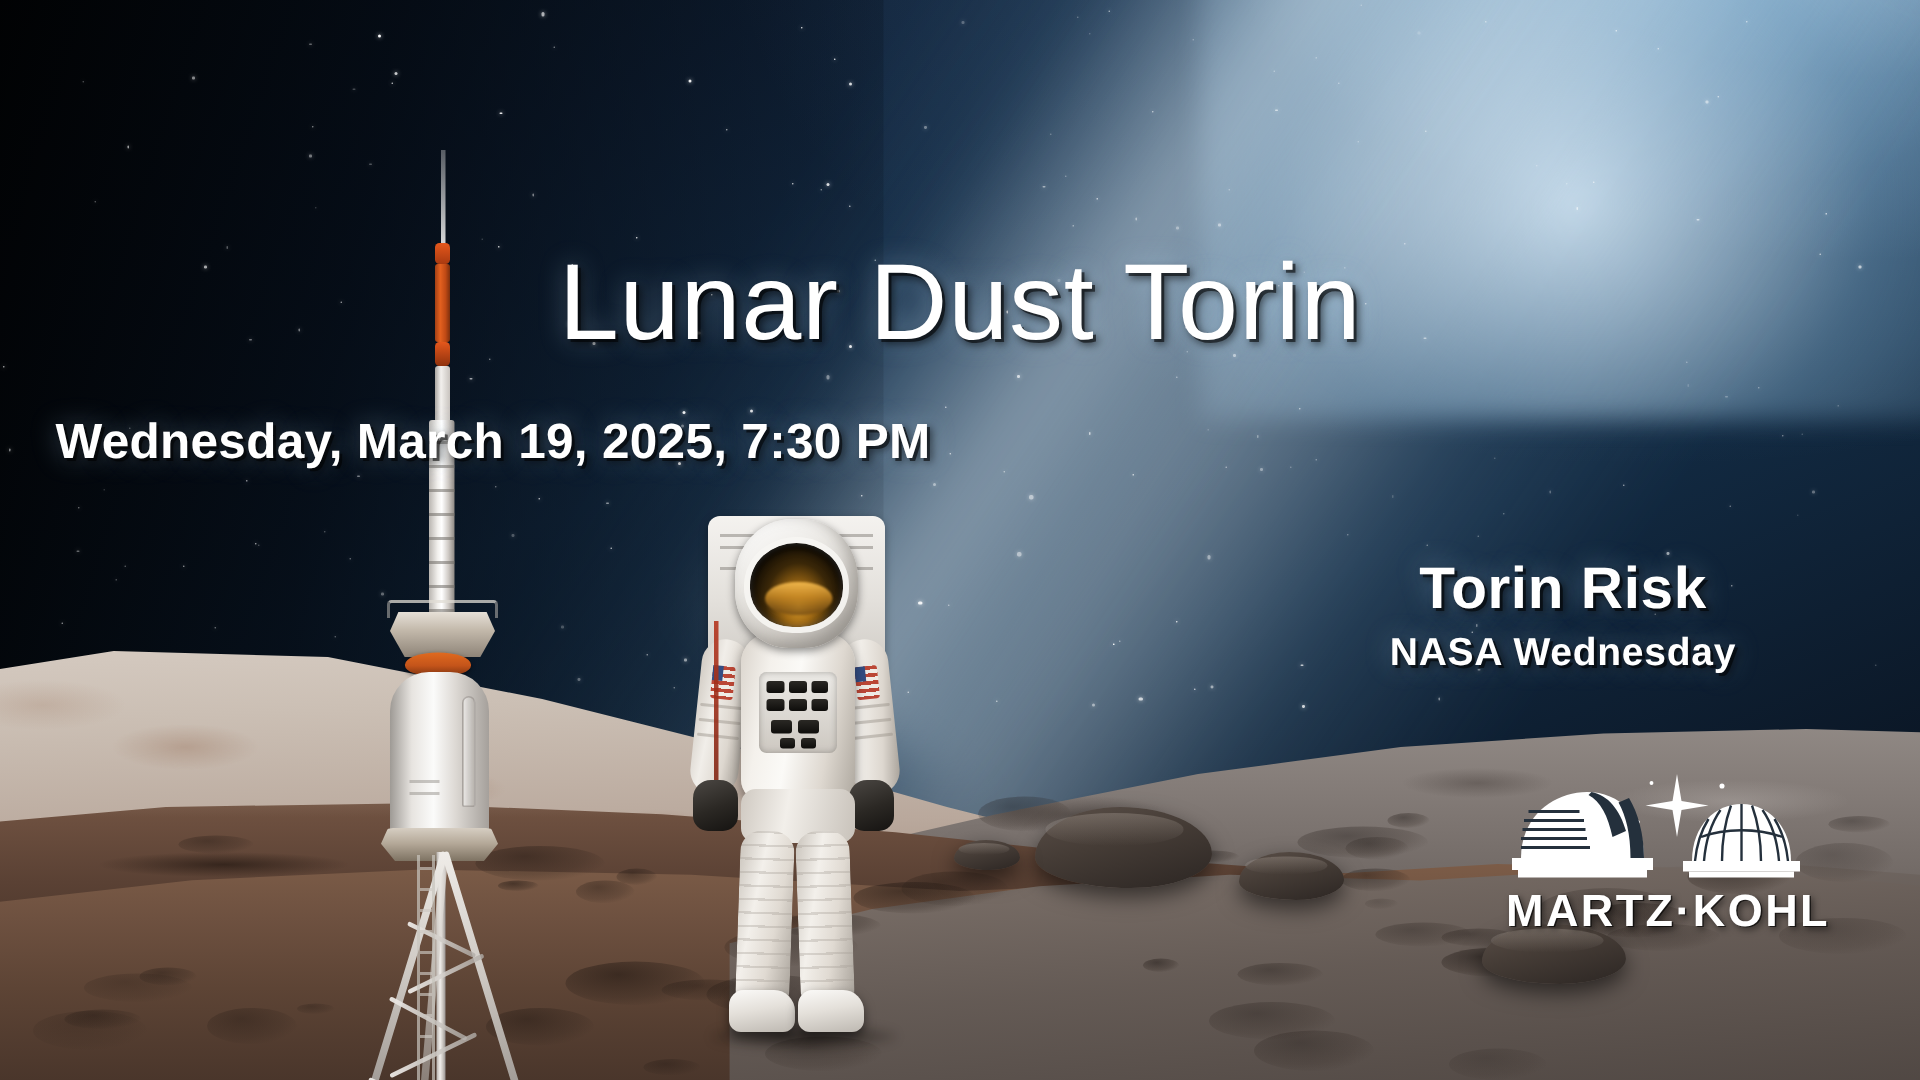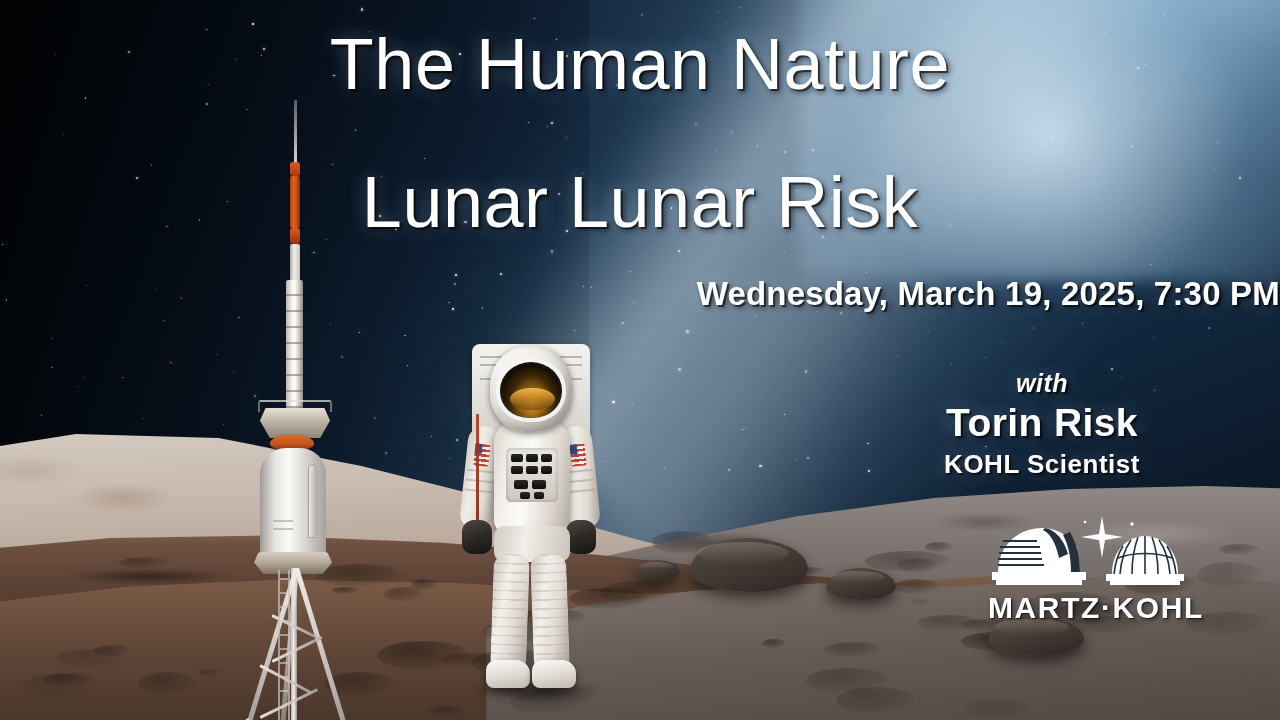--- a/index.html
+++ b/index.html
@@ -335,31 +335,31 @@
   .titleOf{
     position:absolute; left:0; right:0; top:124px;
     text-align:center; font-size:40px; font-weight:400;
   }
   .title2{
     position:absolute; left:0; right:0; top:166px;
     text-align:center; font-size:72px; line-height:1.02; font-weight:400;
   }
   .datetime{
     position:absolute; left:0; right:0; top:275px;
-    text-align:right; font-size:33px; font-weight:700; letter-spacing:.2px;padding-left:37px;
+    text-align:left; font-size:33px; font-weight:700; letter-spacing:.2px;padding-left:37px;
   }
   .speaker{
     position:absolute; right:42px; top:368px; width:392px; text-align:center;
   }
   .sp-with{ font-size:25px; font-weight:700; font-style:italic; line-height:1.2; }
   .sp-name{ font-size:39px; font-weight:700; line-height:1.3; letter-spacing:.4px; }
   .sp-role{ font-size:26px; font-weight:700; line-height:1.2; }
 
   
-  .logo{ position:absolute; right:48px; bottom:38px; width:272px; height:168px; }
+  .logo{ position:absolute; right:32px; bottom:38px; width:272px; height:168px; }
   .logoArt{ position:absolute; left:24px; top:0; width:220px; height:74px; }
   .logoTxt{ position:absolute; left:0; right:0; top:78px; text-align:center; }
   .lg1{
     font-size:30px; font-weight:700; letter-spacing:1.6px; line-height:1.04; color:#fff;
     text-shadow:1px 1px 0 rgba(0,0,0,.6), 2px 2px 5px rgba(0,0,0,.55);
   }
   .lg2{
     font-size:30px; font-weight:700; letter-spacing:1.6px; line-height:1.08; color:#fff;
     text-shadow:1px 1px 0 rgba(0,0,0,.6), 2px 2px 5px rgba(0,0,0,.55);
   }
@@ -747,29 +747,27 @@
     <div class="glove gloveL"></div>
     <div class="glove gloveR"></div>
     <div class="hips"></div>
     <div class="legA legLeft"></div>
     <div class="legA legRight"></div>
     <div class="boot bootL"></div>
     <div class="boot bootR"></div>
   </div>
 
   <div class="txt">
-    <div class="title1 tglow">The Human Nature</div>
-    <div class="title2 tglow">Lunar Lunar Risk</div>
+    <div class="title2 tglow">Lunar Dust Torin</div>
 
     <div class="datetime tglow">Wednesday, March 19, 2025, 7:30 PM</div>
 
     <div class="speaker">
-      <div class="sp-with tglow">with</div>
       <div class="sp-name tglow">Torin Risk</div>
-      <div class="sp-role tglow">KOHL Scientist</div>
+      <div class="sp-role tglow">NASA Wednesday</div>
     </div>
   </div>
 
   <div class="logo">
     <div class="logoArt">
       <svg viewBox="0 0 220 74" width="220" height="74" aria-hidden="true">
 
         <g fill="#ffffff">
           <path d="M118 2 L121 20 L139 23 L121 26 L118 44 L115 26 L97 23 L115 20 Z"></path>
           <path d="M118 12 L119.4 21.6 L129 23 L119.4 24.4 L118 34 L116.6 24.4 L107 23 L116.6 21.6 Z"></path>

